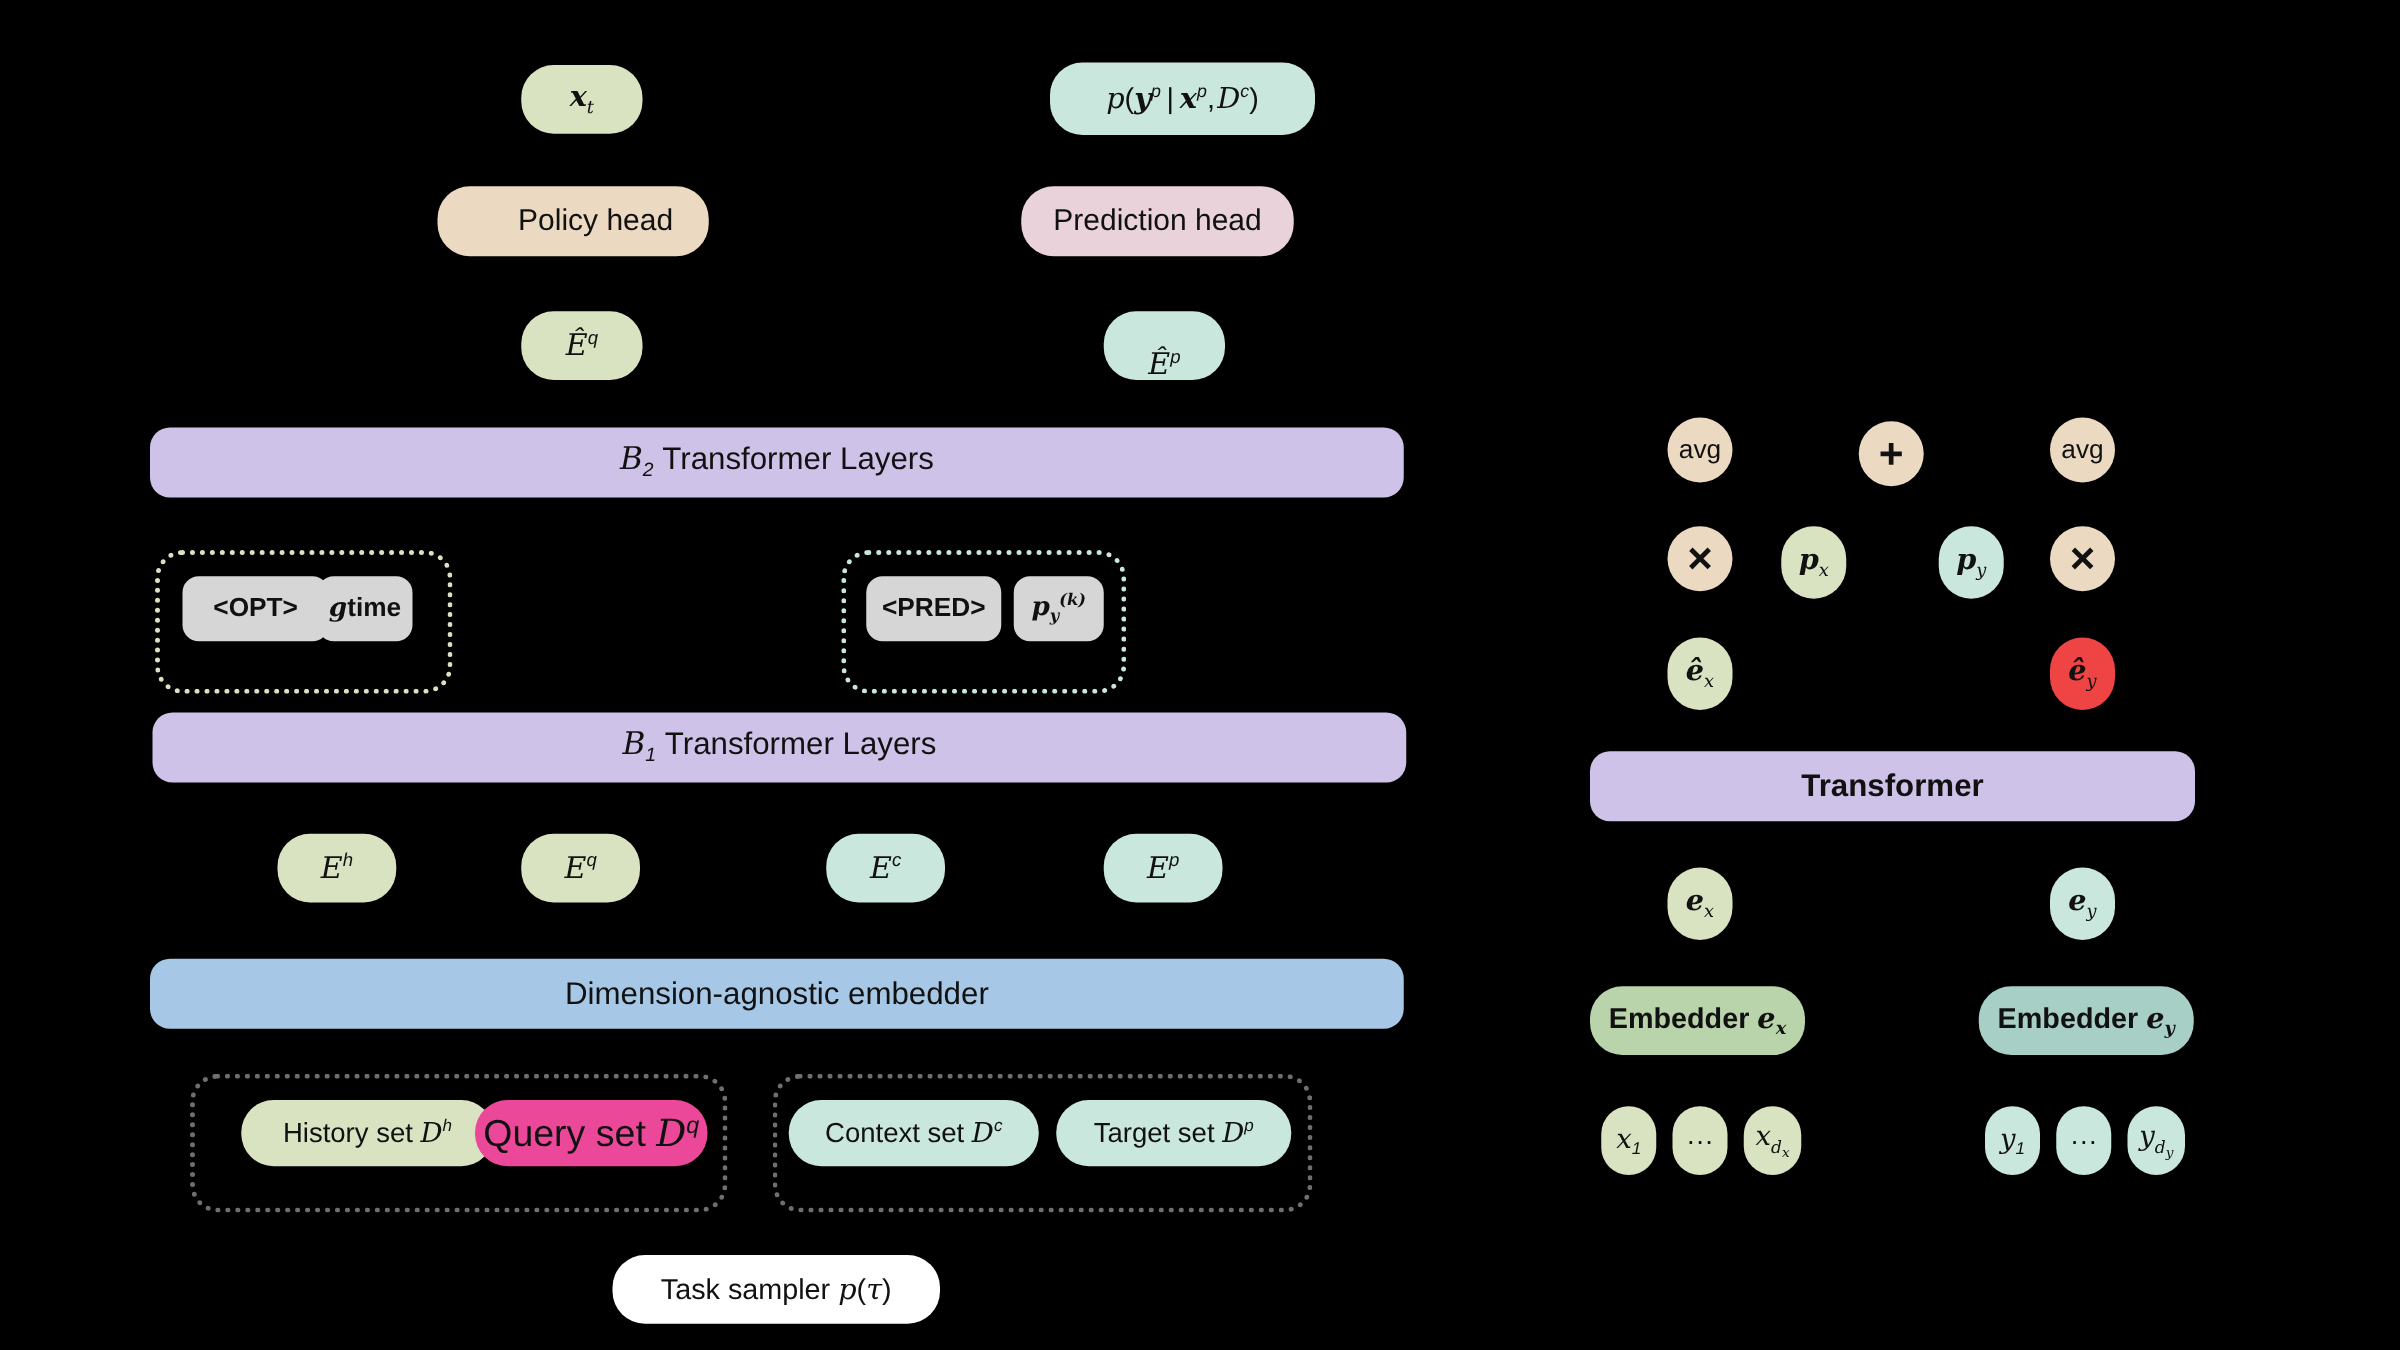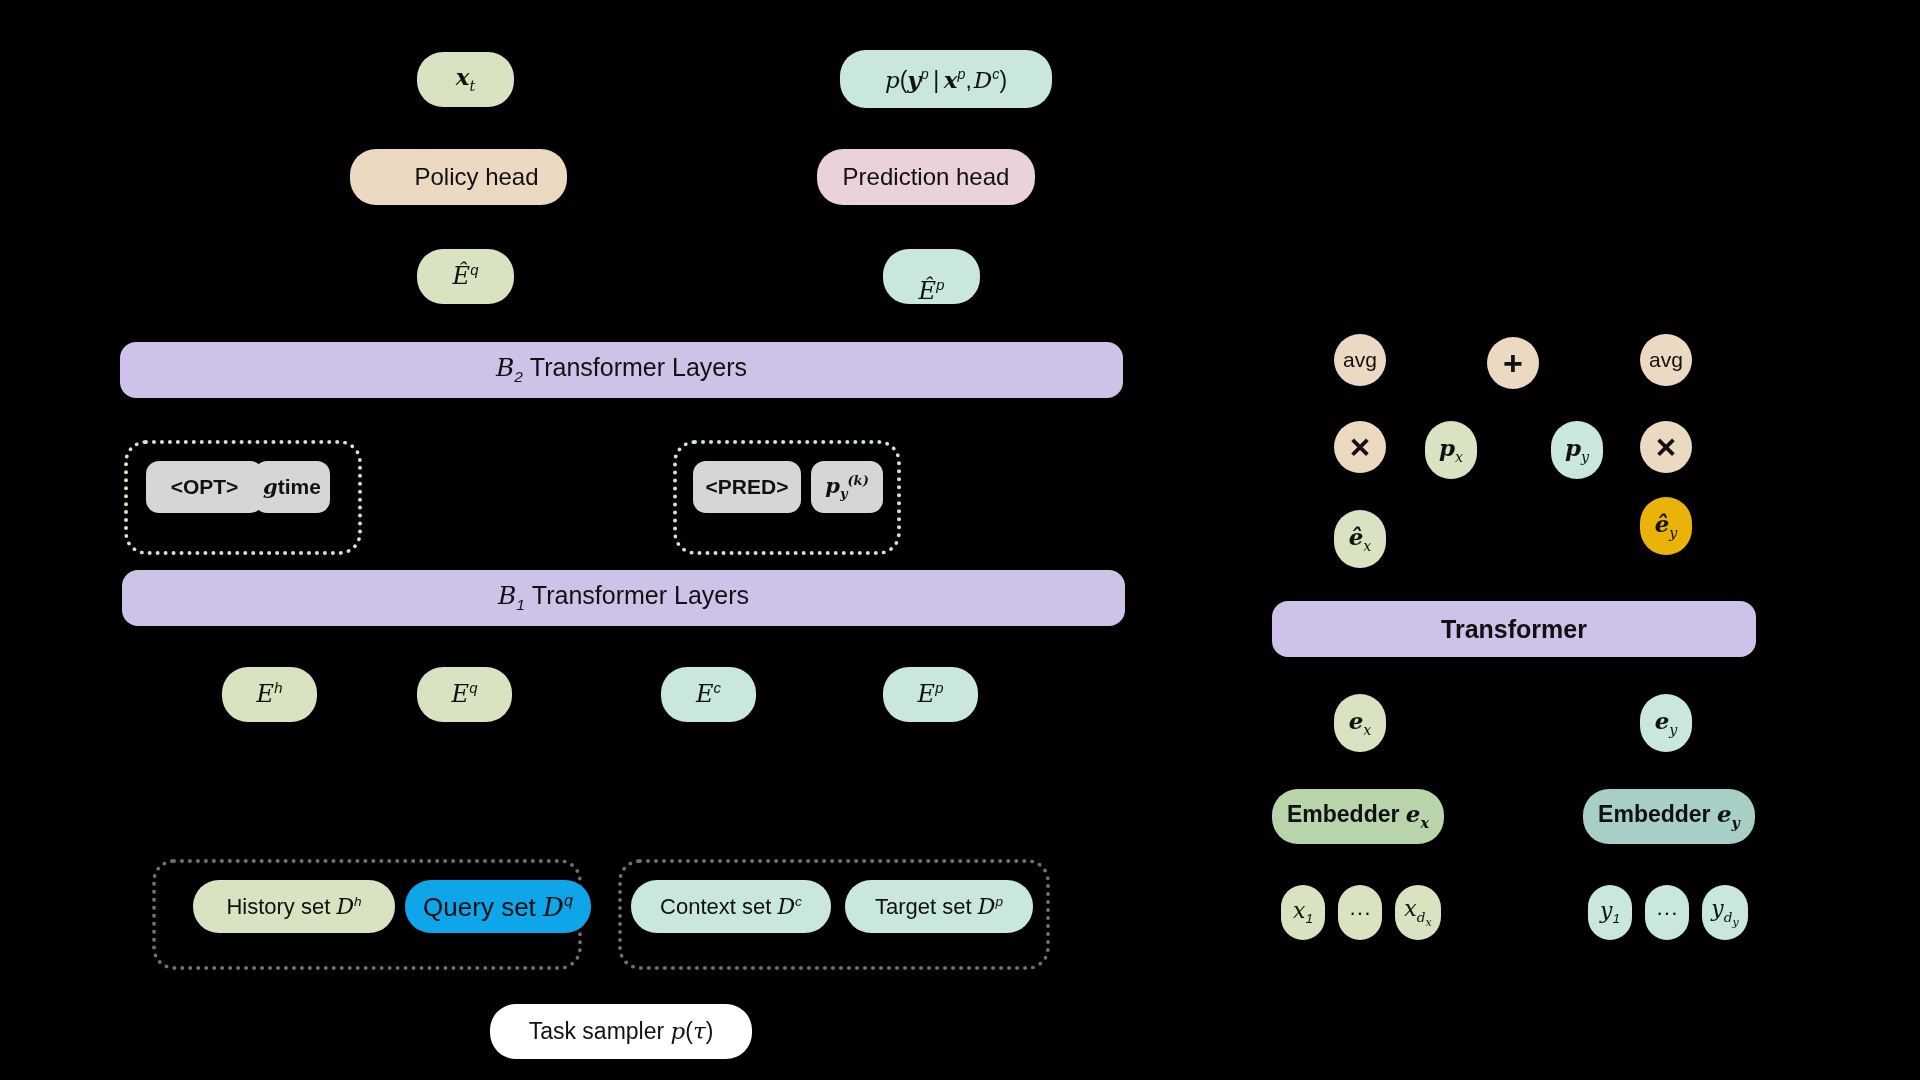--- a/index.html
+++ b/index.html
@@ -84,26 +84,29 @@
   <div class="node rrect" style="left:417px;top:667px;width:95px;height:55px;background:#d9e3c2;font-size:24px;">
     <span><span class="math">E</span><sup>q</sup></span>
   </div>
   <div class="node rrect" style="left:661px;top:667px;width:95px;height:55px;background:#c9e7dd;font-size:24px;">
     <span><span class="math">E</span><sup>c</sup></span>
   </div>
   <div class="node rrect" style="left:883px;top:667px;width:95px;height:55px;background:#c9e7dd;font-size:24px;">
     <span><span class="math">E</span><sup>p</sup></span>
   </div>
 
+  <div class="node bar" style="left:120px;top:767px;width:1003px;height:56px;background:#a6c8e6;">
+    <span>Dimension-agnostic embedder</span>
+  </div>
 
   <div class="grp" style="left:152px;top:859px;width:430px;height:111px;border:4px dotted #6f6f6f;"></div>
   <div class="node rrect" style="left:165px;top:880px;width:202px;height:53px;background:#d9e3c2;font-size:22px;margin-left:28px;">
     <span>History set&nbsp;<span class="math">D</span><sup>h</sup></span>
   </div>
-  <div class="node rrect" style="left:380px;top:880px;width:186px;height:53px;background:#0ea5e9;font-size:26px;margin-left:25px;">
+  <div class="node rrect" style="left:380px;top:880px;width:186px;height:53px;background:#ec4899;font-size:30px;">
     <span>Query set&nbsp;<span class="math">D</span><sup>q</sup></span>
   </div>
 
   <div class="grp" style="left:618px;top:859px;width:432px;height:111px;border:4px dotted #6f6f6f;"></div>
   <div class="node rrect" style="left:631px;top:880px;width:200px;height:53px;background:#c9e7dd;font-size:22px;">
     <span>Context set&nbsp;<span class="math">D</span><sup>c</sup></span>
   </div>
   <div class="node rrect" style="left:845px;top:880px;width:188px;height:53px;background:#c9e7dd;font-size:22px;">
     <span>Target set&nbsp;<span class="math">D</span><sup>p</sup></span>
   </div>
@@ -132,21 +135,21 @@
   <div class="node rrect" style="left:1425px;top:421px;width:52px;height:58px;background:#d9e3c2;font-size:23px;">
     <span><span class="mathb">p</span><sub class="math">x</sub></span>
   </div>
   <div class="node rrect" style="left:1551px;top:421px;width:52px;height:58px;background:#c9e7dd;font-size:23px;">
     <span><span class="mathb">p</span><sub class="math">y</sub></span>
   </div>
 
   <div class="node rrect" style="left:1334px;top:510px;width:52px;height:58px;background:#d9e3c2;font-size:23px;">
     <span><span class="mathb">ê</span><sub class="math">x</sub></span>
   </div>
-  <div class="node rrect" style="left:1640px;top:497px;width:52px;height:58px;background:#eab308;font-size:23px;">
+  <div class="node rrect" style="left:1640px;top:510px;width:52px;height:58px;background:#ef4444;font-size:23px;">
     <span><span class="mathb">ê</span><sub class="math">y</sub></span>
   </div>
 
   <div class="node bar" style="left:1272px;top:601px;width:484px;height:56px;background:#cfc2e8;font-weight:bold;font-size:25px;">
     <span>Transformer</span>
   </div>
 
   <div class="node rrect" style="left:1334px;top:694px;width:52px;height:58px;background:#d9e3c2;font-size:23px;">
     <span><span class="mathb">e</span><sub class="math">x</sub></span>
   </div>

